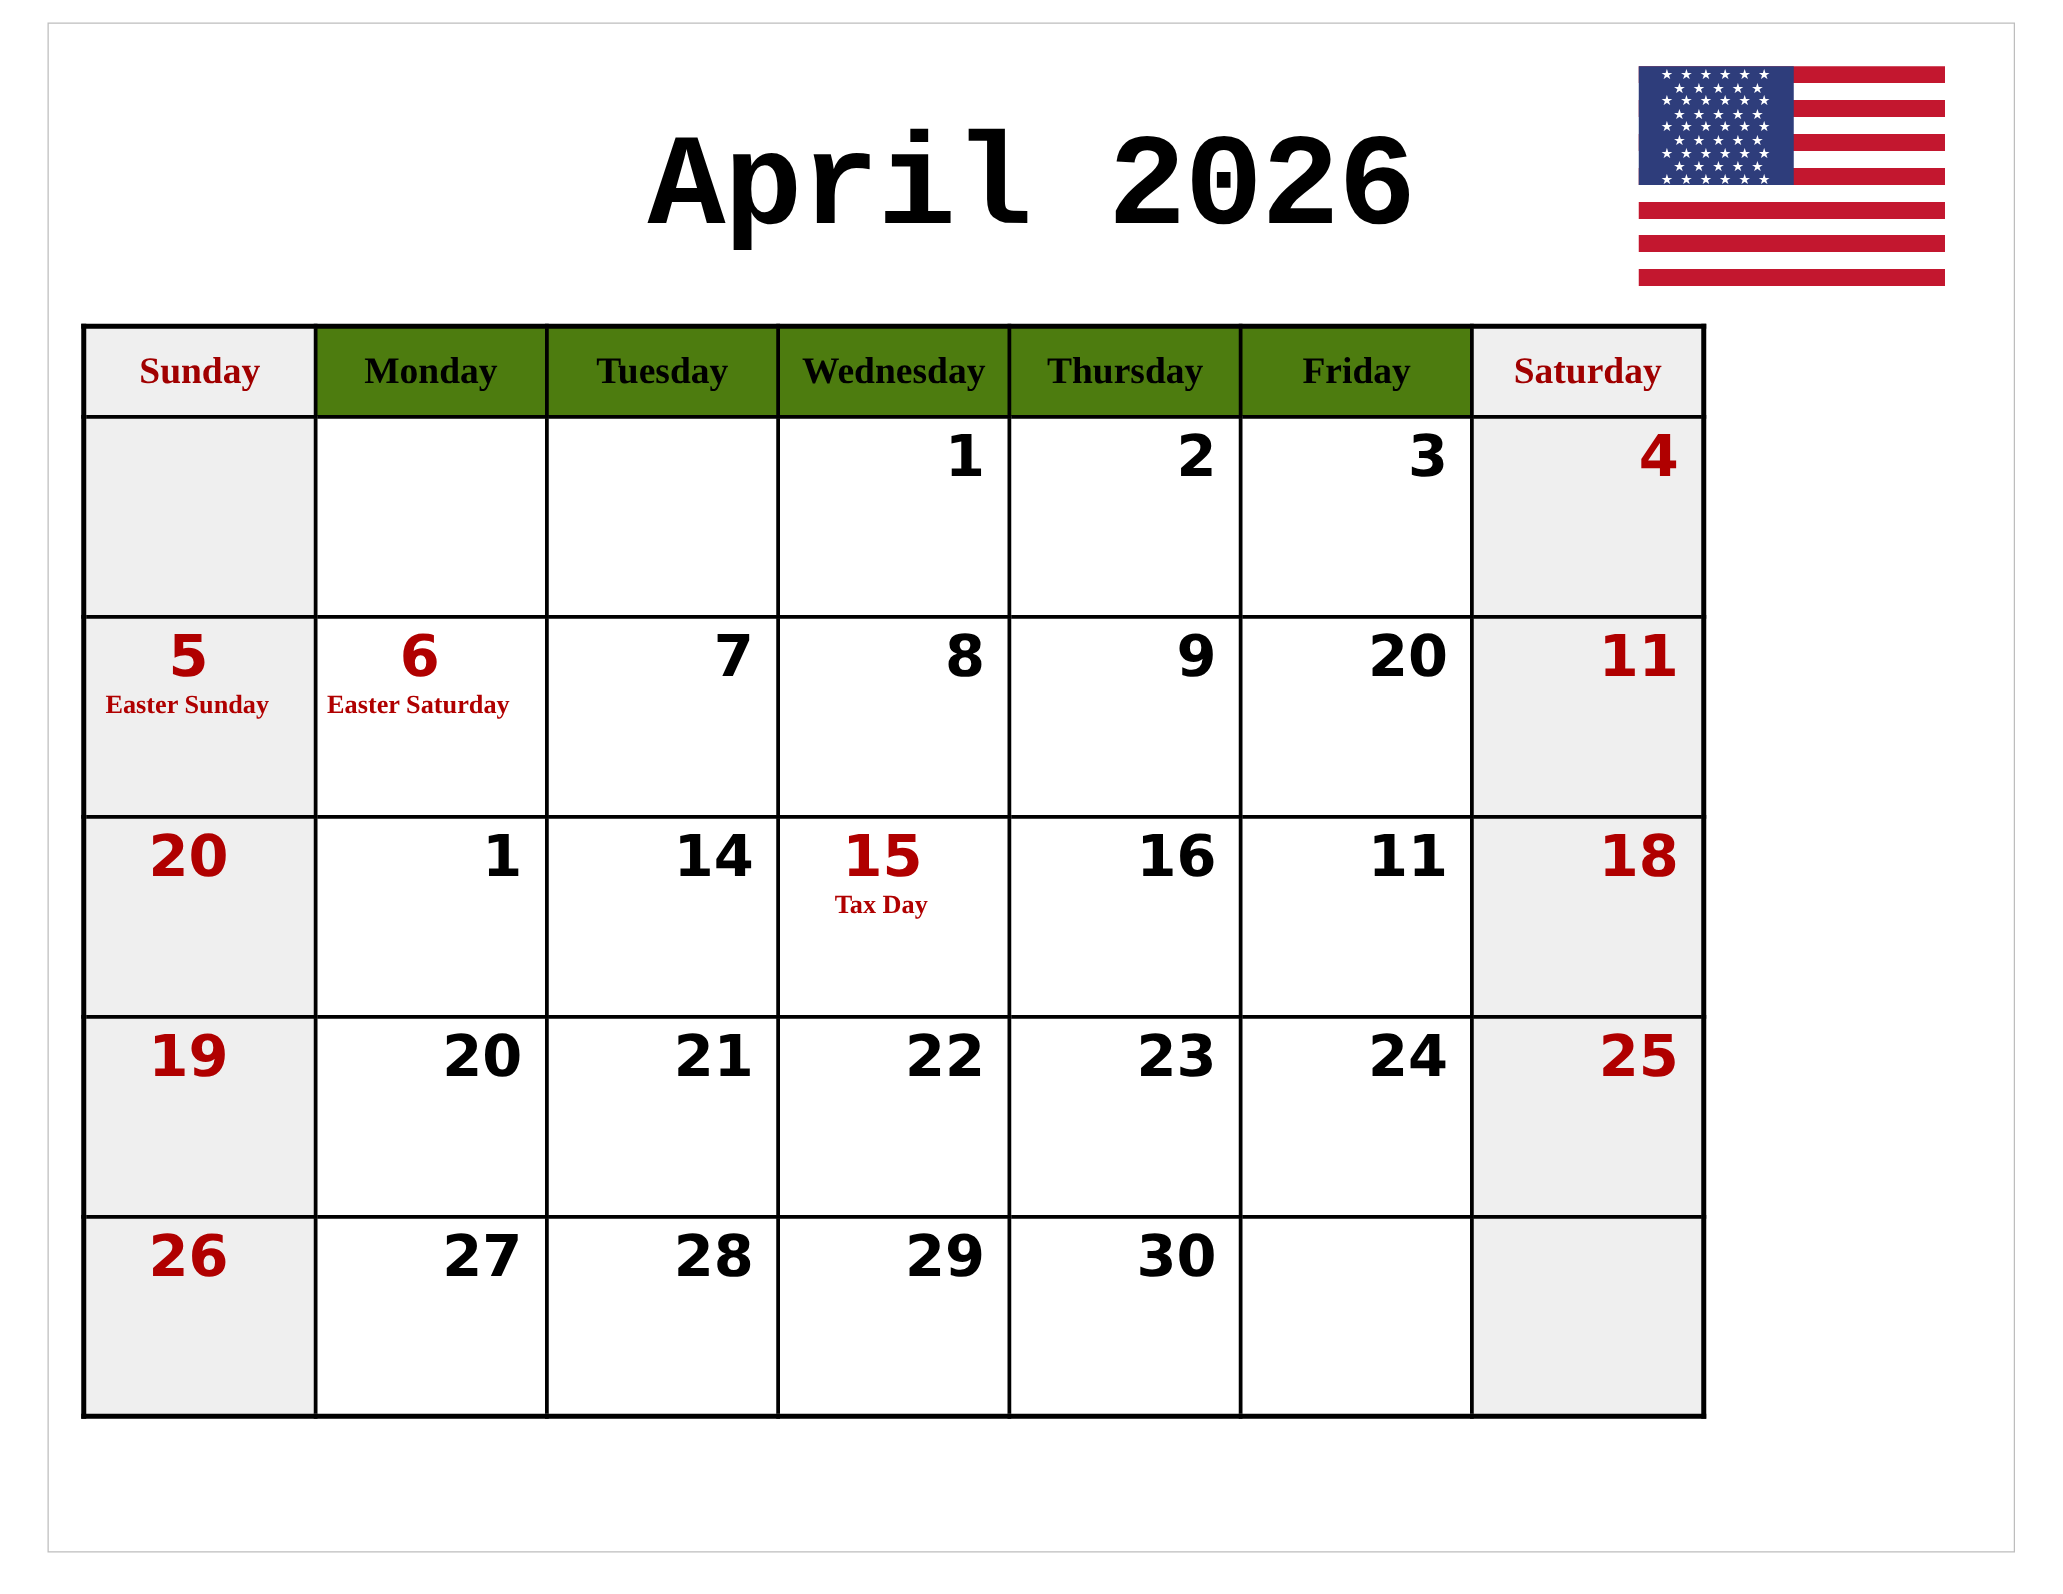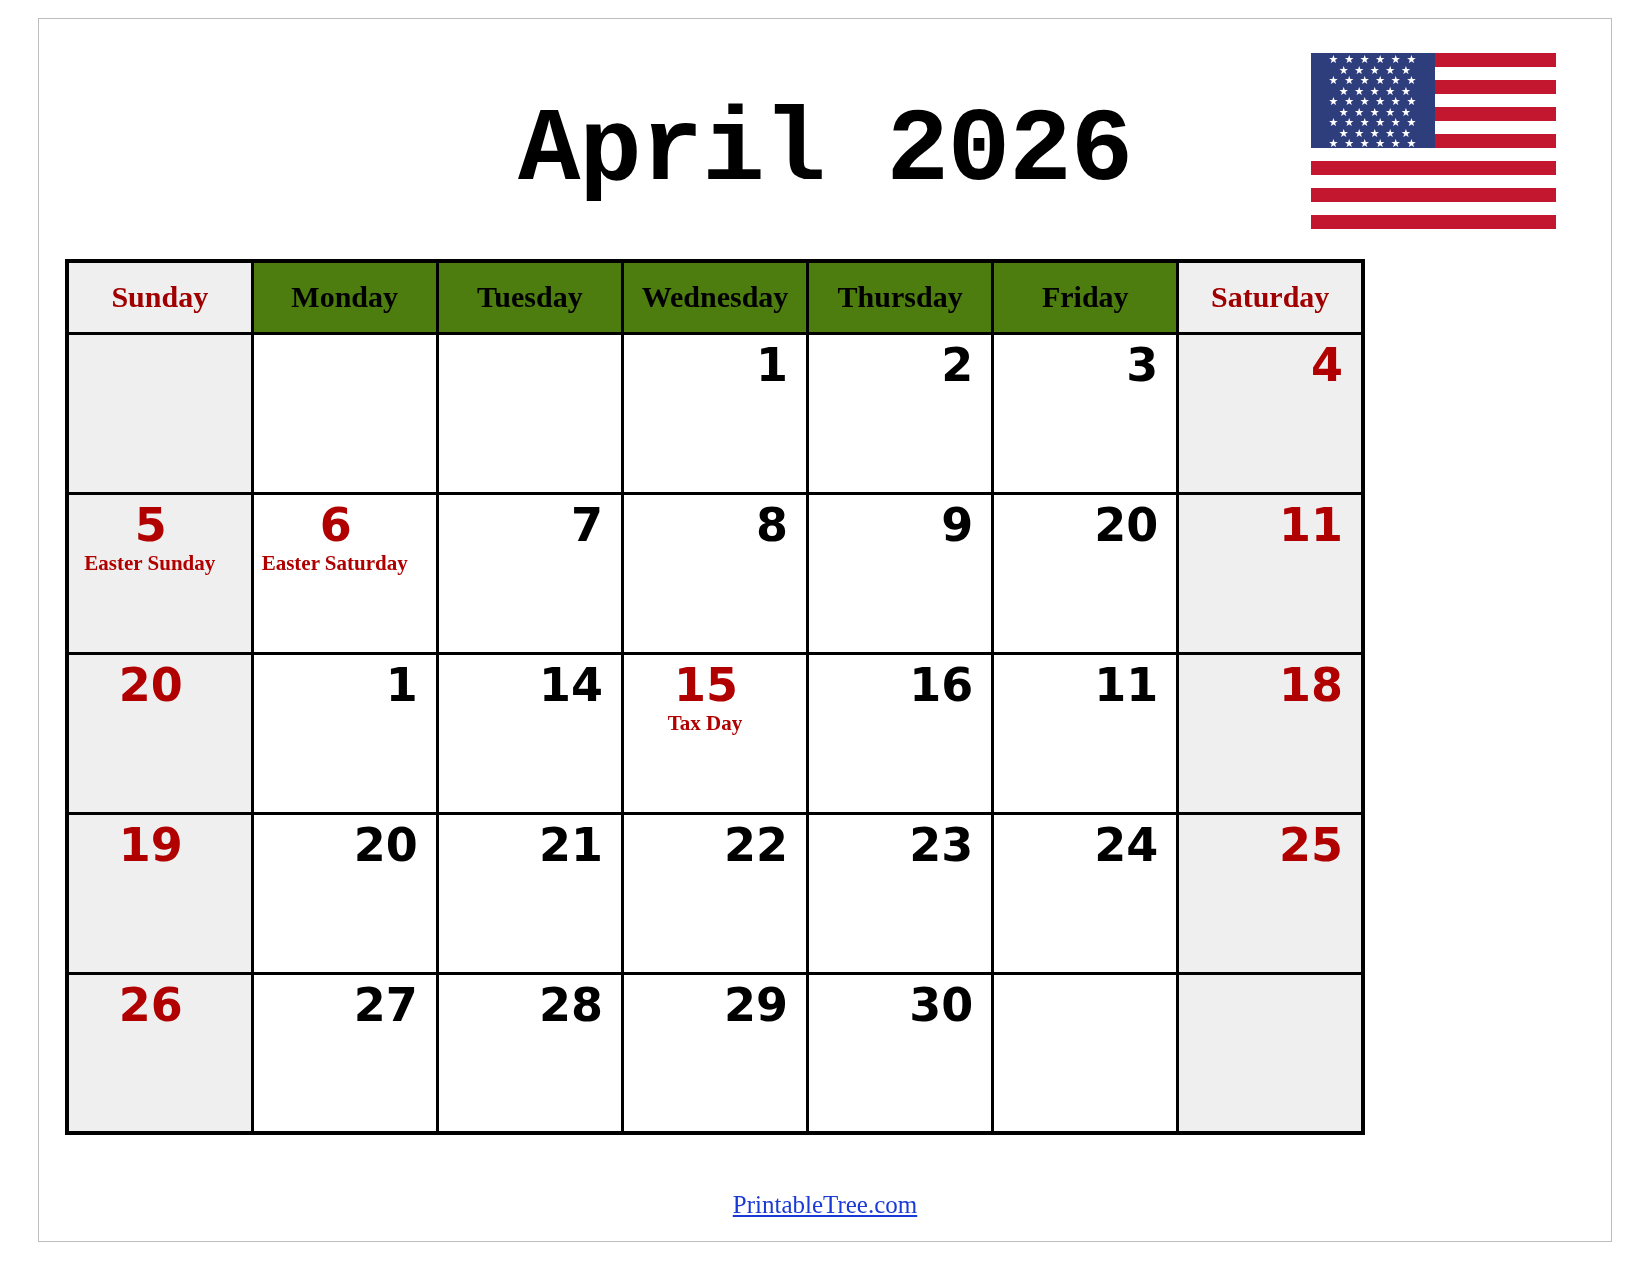--- a/index.html
+++ b/index.html
@@ -350,16 +350,13 @@
           <span class="evt"></span>
         </td>
         <td class="shade weekend">
           <span class="daynum"></span>
           <span class="evt"></span>
         </td>
       </tr>
     </tbody>
   </table>
 
-  <div class="footer">
-    <a href="#">PrintableTree.com</a>
-  </div>
 </div>
 
 </body></html>

